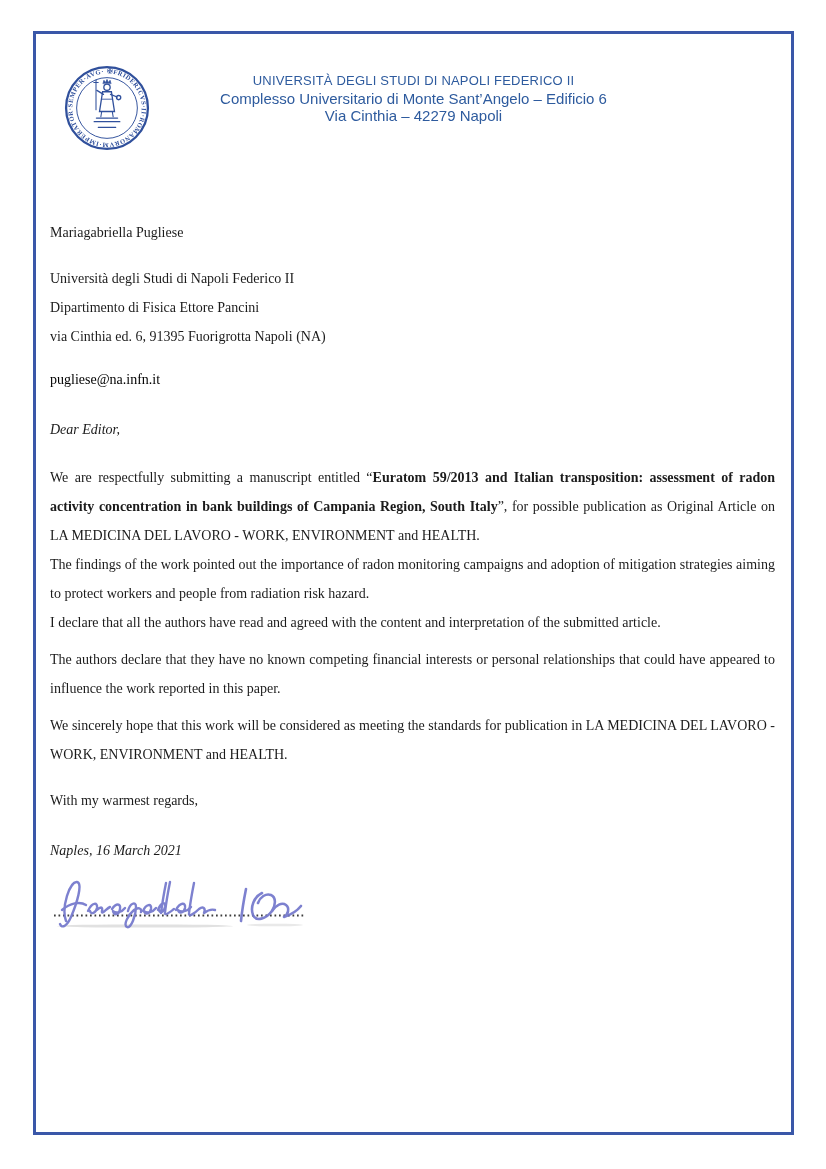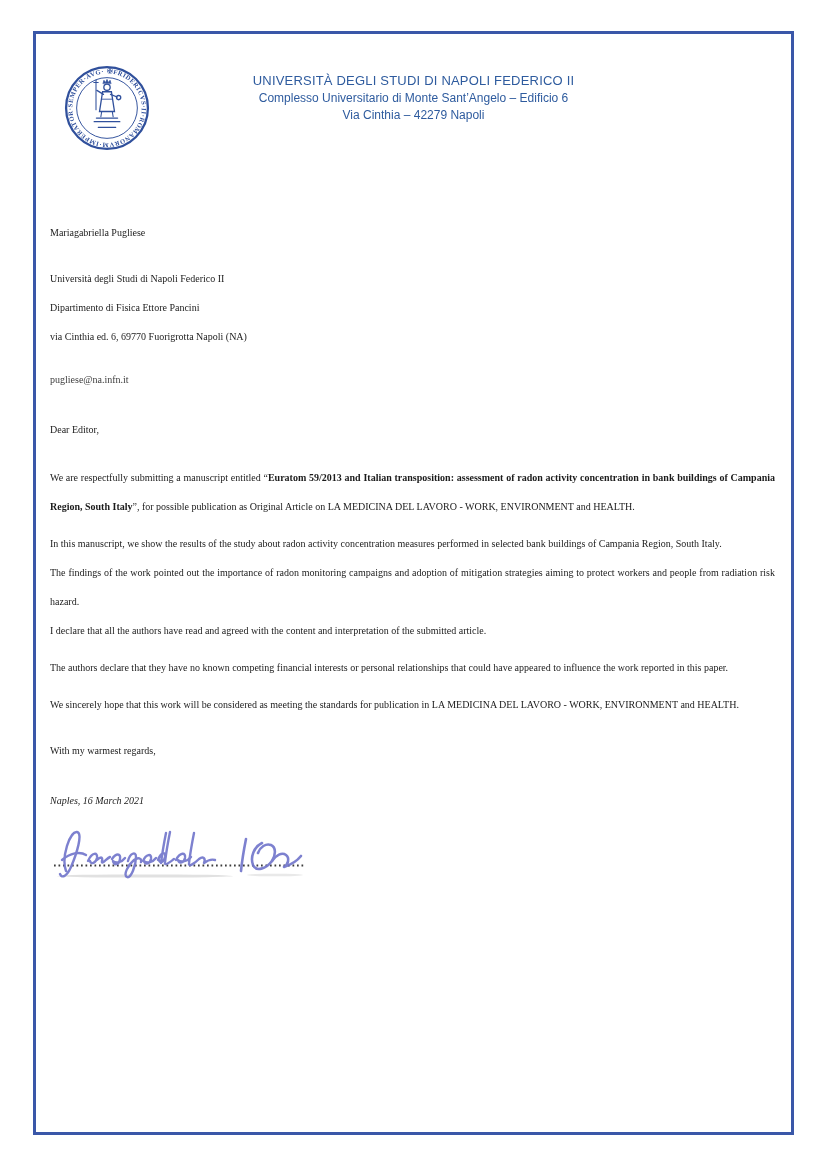--- a/index.html
+++ b/index.html
@@ -34,41 +34,41 @@
     text-align: center;
     font-family: "Liberation Sans", sans-serif;
     color: #2e5b9e;
   }
   .head-line-1 {
     font-size: 13px;
     letter-spacing: 0.2px;
     line-height: 18px;
   }
   .head-line-2 {
-    font-size: 12px;
+    font-size: 15px;
     line-height: 17px;
   }
   
   .letter-body {
     padding: 0 16px 0 14px;
-    font-size: 10px;
+    font-size: 14px;
     line-height: 29px;
   }
   .letter-body p { margin: 0; }
   .para { text-align: justify; }
   .sender-name  { margin-top: 64px !important; }
   .aff-first    { margin-top: 17px !important; }
   .email-line   { margin-top: 14px !important; }
-  .salutation   { margin-top: 21px !important; }
+  .salutation   { margin-top: 21px !important; font-style: italic; }
   .p-submission { margin-top: 19px !important; }
   .p-gap        { margin-top: 8px  !important; }
   .closing      { margin-top: 17px !important; }
   .dateline     { margin-top: 21px !important; font-style: italic; }
   .email-link {
-    color: #404040;
+    color: #000000;
     text-decoration: none;
     cursor: pointer;
   }
   .signature-block {
     margin-top: 4px;
     width: 290px;
     height: 66px;
   }
 </style>
 </head>
@@ -115,29 +115,28 @@
       <div class="head-line-2">Complesso Universitario di Monte Sant’Angelo – Edificio 6</div>
       <div class="head-line-2">Via Cinthia – 42279 Napoli</div>
     </div>
   </header>
 
   <main class="letter-body">
     <p class="sender-name">Mariagabriella Pugliese</p>
 
     <p class="aff-first">Università degli Studi di Napoli Federico II</p>
     <p>Dipartimento di Fisica Ettore Pancini</p>
-    <p>via Cinthia ed. 6, 69770 Fuorigrotta Napoli (NA)</p>
+    <p>via Cinthia ed. 6, 91395 Fuorigrotta Napoli (NA)</p>
 
     <p class="email-line"><a class="email-link" href="#">pugliese@na.infn.it</a></p>
 
     <p class="salutation">Dear Editor,</p>
 
     <p class="para p-submission"><span>We are respectfully submitting a manuscript entitled “</span><b>Euratom 59/2013 and Italian transposition: assessment of radon activity concentration in bank buildings of Campania Region, South Italy</b><span>”, for possible publication as Original Article on LA MEDICINA DEL LAVORO - WORK, ENVIRONMENT and HEALTH.</span></p>
 
-    <p class="para p-gap">In this manuscript, we show the results of the study about radon activity concentration measures performed in selected bank buildings of Campania Region, South Italy.</p>
     <p class="para">The findings of the work pointed out the importance of radon monitoring campaigns and adoption of mitigation strategies aiming to protect workers and people from radiation risk hazard.</p>
 
     <p class="para">I declare that all the authors have read and agreed with the content and interpretation of the submitted article.</p>
 
     <p class="para p-gap">The authors declare that they have no known competing financial interests or personal relationships that could have appeared to influence the work reported in this paper.</p>
 
     <p class="para p-gap">We sincerely hope that this work will be considered as meeting the standards for publication in LA MEDICINA DEL LAVORO - WORK, ENVIRONMENT and HEALTH.</p>
 
     <p class="closing">With my warmest regards,</p>
 

